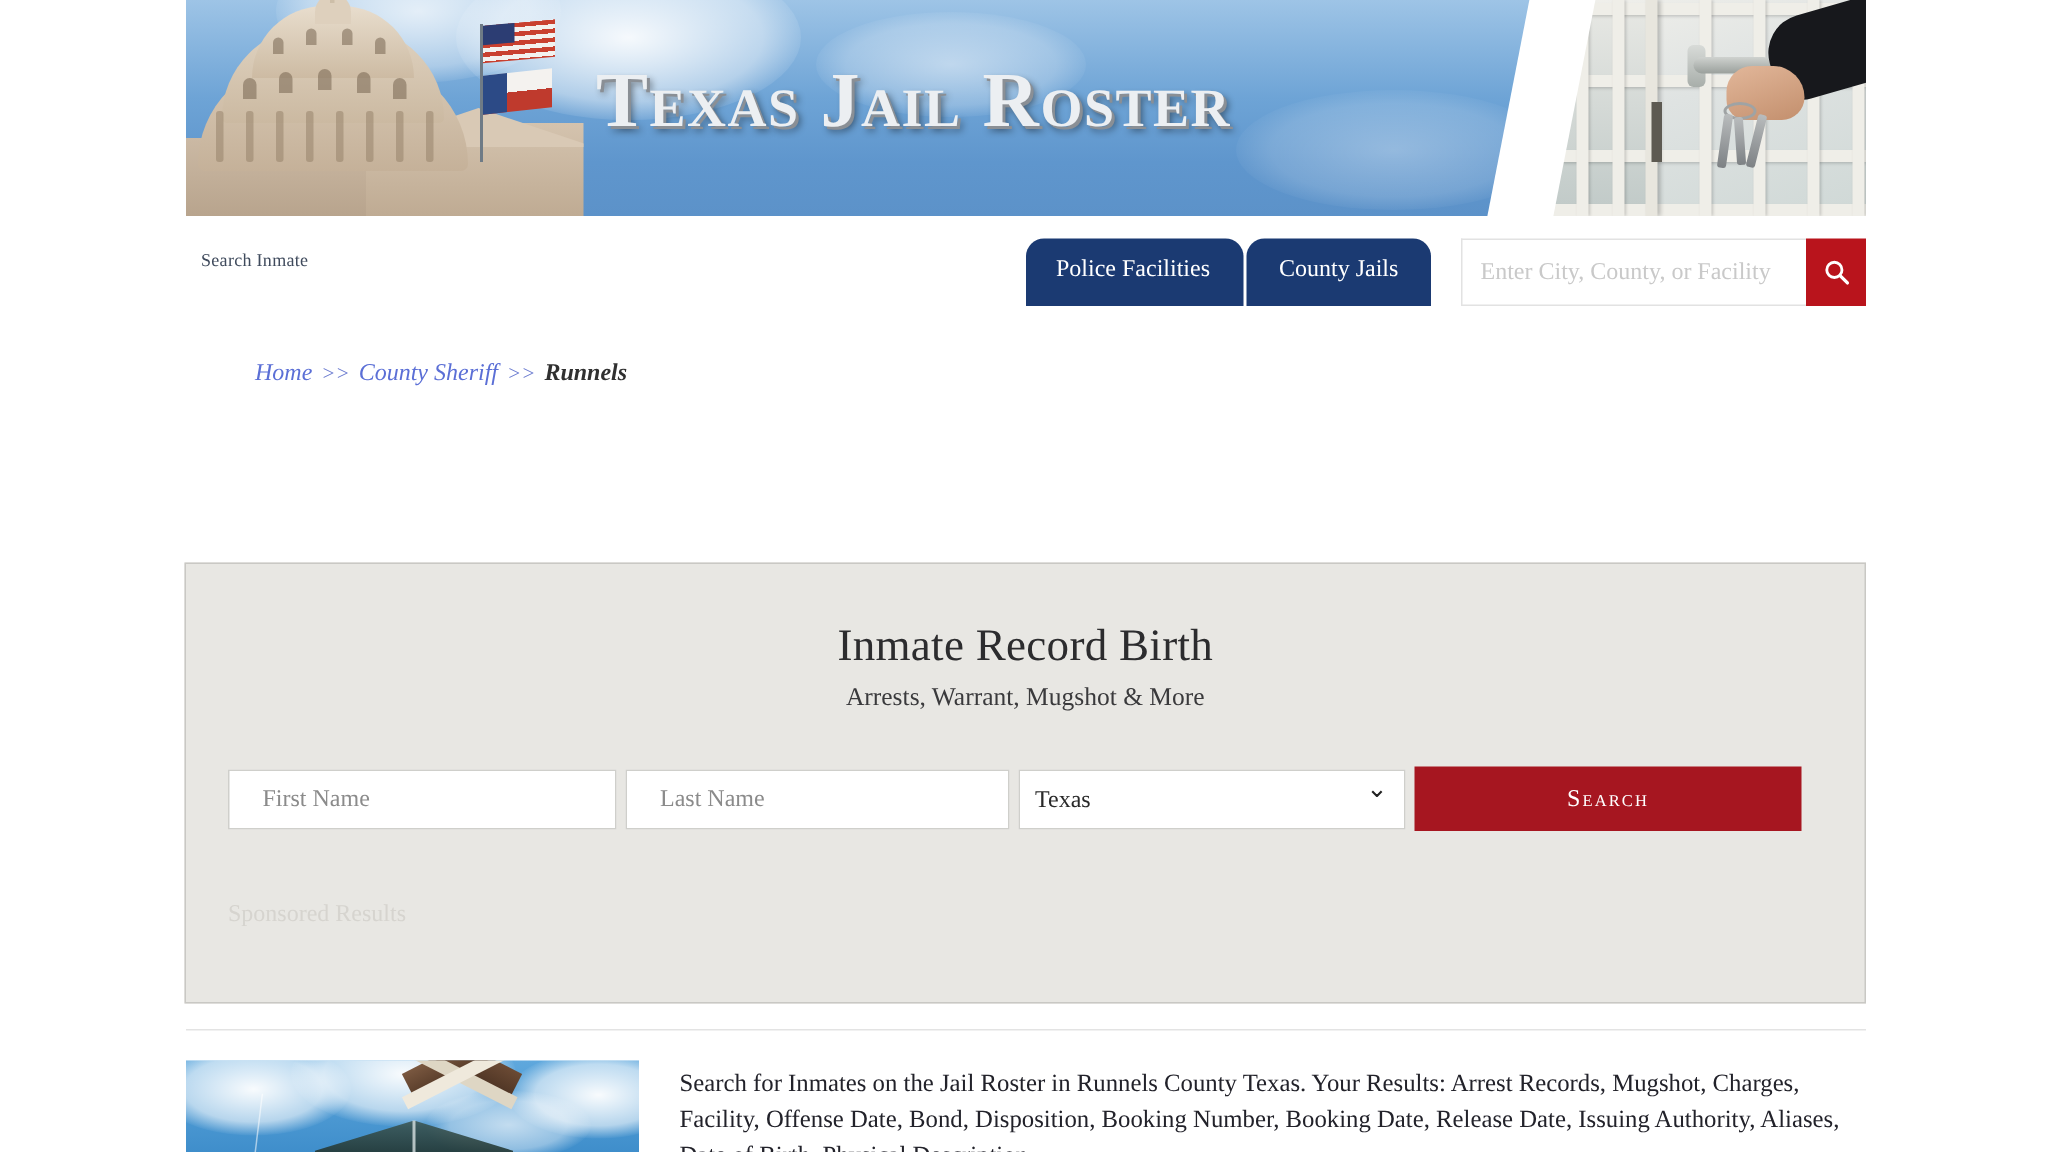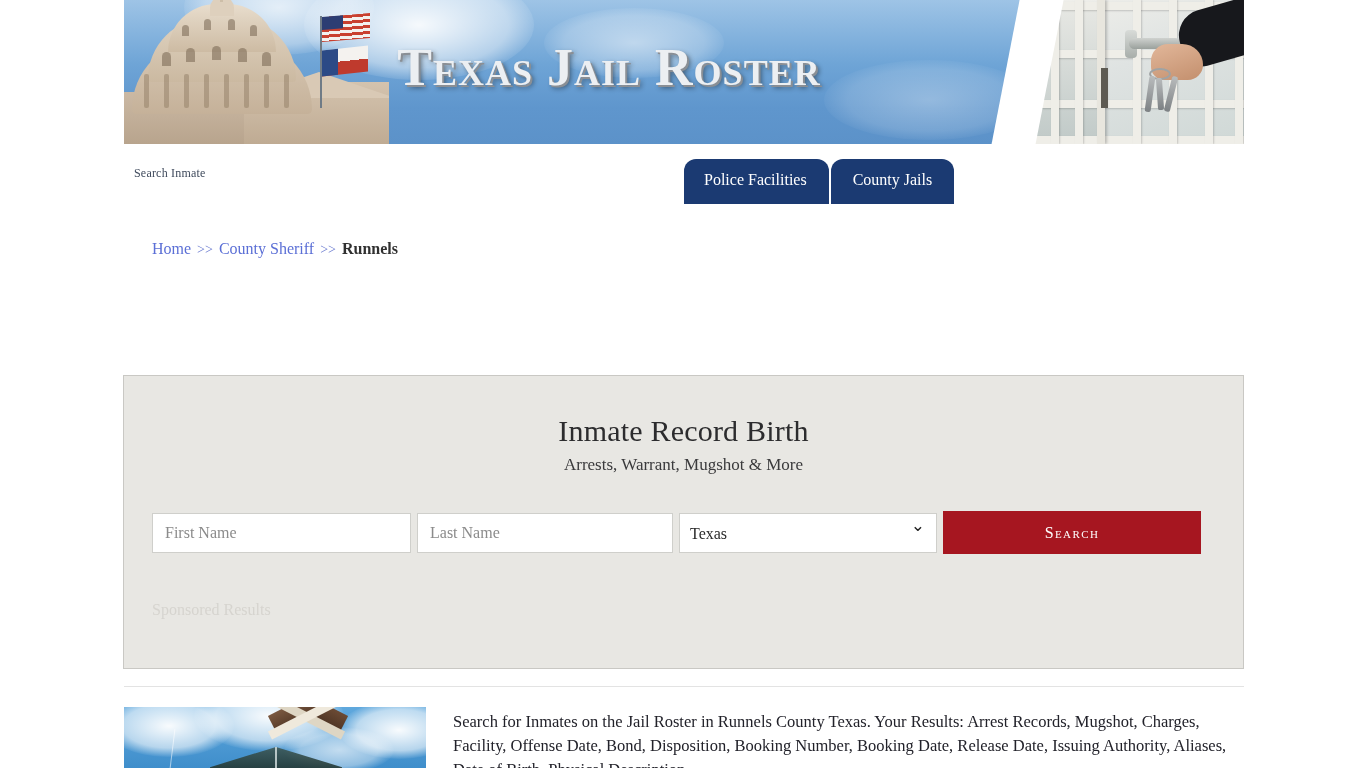--- a/index.html
+++ b/index.html
@@ -154,21 +154,21 @@
     font-family: "Liberation Serif", serif; outline: none;
   }
   .searchbox::placeholder { color:#c9c9c9; }
   .searchbtn {
     width: 40px; height: 45px; background: #b9141c; border: none; cursor:pointer;
     display:flex; align-items:center; justify-content:center;
   }
 
   
   .crumb {
-    position: absolute; left: 152px; top: 240px; font-size: 16px; color: #333;
+    position: absolute; left: 170px; top: 240px; font-size: 16px; color: #333; font-style: italic;
   }
   .crumb a { color:#5b6fd6; text-decoration:none; cursor:pointer; }
   .crumb .sep { color:#6b7bd0; margin: 0 6px; font-size: 14px; }
   .crumb .cur { color:#303030; font-weight: 700; }
 
   
   .ptitle {
     position:absolute; left:0; right:0; top: 291px; text-align:center;
     font-size: 23px; font-weight: 700; color:#1d1d20; letter-spacing: .1px;
   }
@@ -184,21 +184,21 @@
   }
   .card-h2 {
     text-align:center; margin-top: 7px;
     font-size: 17px; color: #3a3a3c;
   }
   .form {
     position:absolute; left: 28px; top: 137px; width: 1065px; display:flex; gap: 6px;
   }
   .fld {
     height: 40px; border: 1px solid #cfcfcb; background:#fff;
-    font-size: 16px; color:#3a3a3a; padding: 0 12px;
+    font-size: 16px; color:#3a3a3a; padding: 0 22px;
     font-family: "Liberation Serif", serif; outline:none;
   }
   .fld::placeholder { color:#8b8b8b; }
   #first-name { width: 259px; }
   #last-name  { width: 256px; }
   .sel {
     width: 258px; height: 40px; border: 1px solid #cfcfcb; background:#fff;
     font-size: 16px; color:#2a2a2a; padding: 0 10px;
     font-family: "Liberation Serif", serif; outline:none;
     -webkit-appearance:none; appearance:none;
@@ -342,20 +342,29 @@
   </div>
 
   <div class="navbar">
     <div class="brand">Search Inmate</div>
 
     <div class="navtabs">
       <div class="navtab pf">Police Facilities</div>
       <div class="navtab">County Jails</div>
     </div>
 
+    <div class="searchwrap">
+      <input class="searchbox" type="text" placeholder="Enter City, County, or Facility" style="">
+      <button class="searchbtn">
+        <svg width="19" height="19" viewBox="0 0 24 24">
+          <circle cx="10" cy="10" r="6.4" fill="none" stroke="#ffffff" stroke-width="2.4"></circle>
+          <line x1="14.8" y1="14.8" x2="21" y2="21" stroke="#ffffff" stroke-width="2.8" stroke-linecap="round"></line>
+        </svg>
+      </button>
+    </div>
   </div>
 
   <div class="crumb">
     <a>Home</a><span class="sep">&gt;&gt;</span><a>County Sheriff</a><span class="sep">&gt;&gt;</span><span class="cur">Runnels</span>
   </div>
 
 
   <div class="card">
     <div class="card-h1">Inmate Record Birth</div>
     <div class="card-h2">Arrests, Warrant, Mugshot &amp; More</div>

